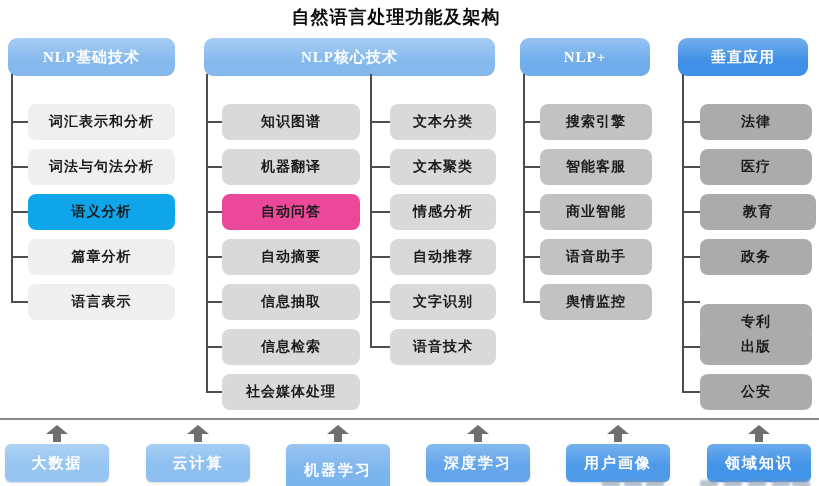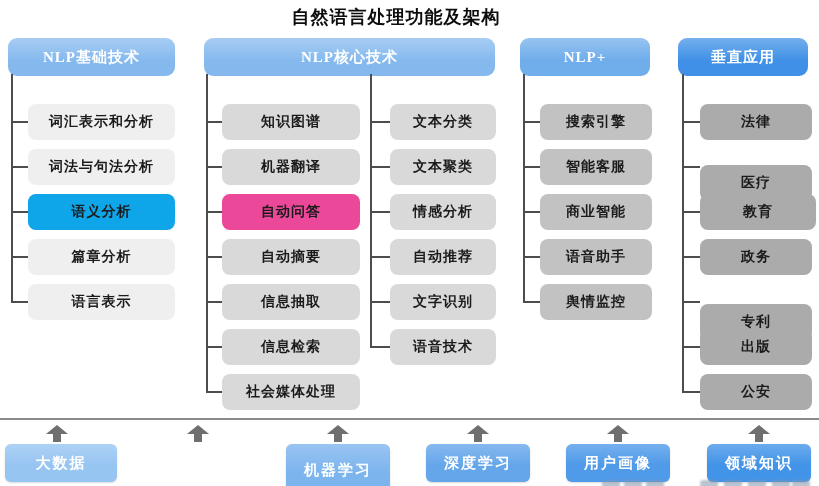--- a/index.html
+++ b/index.html
@@ -112,41 +112,42 @@
     <div class="node item" style="left: 540px; top: 194px; width: 112px; height: 36px; background-color: rgb(194, 194, 194);">商业智能</div>
     <div class="hstub" style="left: 523px; top: 256px; width: 17px; height: 1.5px; background: rgb(77, 77, 77);"></div>
     <div class="node item" style="left: 540px; top: 239px; width: 112px; height: 36px; background-color: rgb(194, 194, 194);">语音助手</div>
     <div class="hstub" style="left: 523px; top: 301px; width: 17px; height: 1.5px; background: rgb(77, 77, 77);"></div>
     <div class="node header" style="left: 678px; top: 38px; width: 130px; height: 38px; background-color: rgb(63, 144, 230);">垂直应用</div>
     <div class="node item" style="left: 540px; top: 284px; width: 112px; height: 36px; background-color: rgb(194, 194, 194);">舆情监控</div>
     <div class="vline" style="left: 682px; top: 74px; width: 1.5px; height: 318px; background: rgb(77, 77, 77);"></div>
     <div class="hstub" style="left: 682px; top: 121px; width: 18px; height: 1.5px; background: rgb(77, 77, 77);"></div>
     <div class="node item" style="left: 700px; top: 104px; width: 112px; height: 36px; background-color: rgb(171, 171, 171);">法律</div>
     <div class="hstub" style="left: 682px; top: 166px; width: 18px; height: 1.5px; background: rgb(77, 77, 77);"></div>
-    <div class="node item" style="left: 700px; top: 149px; width: 112px; height: 36px; background-color: rgb(171, 171, 171); margin-top: 16px;">医疗</div>
+    <div class="node item" style="left: 700px; top: 149px; width: 112px; height: 36px; background-color: rgb(171, 171, 171);">医疗</div>
     <div class="hstub" style="left: 682px; top: 211px; width: 18px; height: 1.5px; background: rgb(77, 77, 77);"></div>
     <div class="node item" style="left: 700px; top: 194px; width: 116px; height: 36px; background-color: rgb(171, 171, 171);">教育</div>
     <div class="hstub" style="left: 682px; top: 256px; width: 18px; height: 1.5px; background: rgb(77, 77, 77);"></div>
     <div class="node item" style="left: 700px; top: 239px; width: 112px; height: 36px; background-color: rgb(171, 171, 171);">政务</div>
     <div class="hstub" style="left: 682px; top: 301px; width: 18px; height: 1.5px; background: rgb(77, 77, 77);"></div>
     <div class="node item" style="left: 700px; top: 284px; width: 112px; height: 36px; background-color: rgb(171, 171, 171); margin-top: 20px;">专利</div>
     <div class="hstub" style="left: 682px; top: 346px; width: 18px; height: 1.5px; background: rgb(77, 77, 77);"></div>
     <div class="node item" style="left: 700px; top: 329px; width: 112px; height: 36px; background-color: rgb(171, 171, 171);">出版</div>
     <div class="hstub" style="left: 682px; top: 391px; width: 18px; height: 1.5px; background: rgb(77, 77, 77);"></div>
     <div class="node item" style="left: 700px; top: 374px; width: 112px; height: 36px; background-color: rgb(171, 171, 171);">公安</div>
     <div class="separator" style="top: 418px; background: rgb(138, 138, 138);"></div>
     <div class="arrow" style="left: 46px; top: 425px;">
       <div class="arrow-head" style="border-bottom: 9px solid rgb(111, 111, 111);"></div>
       <div class="arrow-stem" style="background: rgb(111, 111, 111);"></div>
     </div>
-    <div class="node foundation" style="left: 5px; top: 444px; width: 112px; height: 38px; background-color: rgb(151, 197, 242);">大数据</div>
+    <div class="node foundation" style="left: 5px; top: 444px; width: 104px; height: 38px; background-color: rgb(151, 197, 242);">大数据</div>
     <div class="arrow" style="left: 187px; top: 425px;">
       <div class="arrow-head" style="border-bottom: 9px solid rgb(111, 111, 111);"></div>
       <div class="arrow-stem" style="background: rgb(111, 111, 111);"></div>
     </div>
+    <div class="node foundation" style="left: 146px; top: 444px; width: 104px; height: 38px; background-color: rgb(141, 192, 241);">云计算</div>
     <div class="arrow" style="left: 327px; top: 425px;">
       <div class="arrow-head" style="border-bottom: 9px solid rgb(111, 111, 111);"></div>
       <div class="arrow-stem" style="background: rgb(111, 111, 111);"></div>
     </div>
     <div class="node foundation" style="left: 286px; top: 444px; width: 104px; height: 52px; background-color: rgb(124, 180, 238);">机器学习</div>
     <div class="arrow" style="left: 467px; top: 425px;">
       <div class="arrow-head" style="border-bottom: 9px solid rgb(111, 111, 111);"></div>
       <div class="arrow-stem" style="background: rgb(111, 111, 111);"></div>
     </div>
     <div class="node foundation" style="left: 426px; top: 444px; width: 104px; height: 38px; background-color: rgb(101, 166, 235);">深度学习</div>

